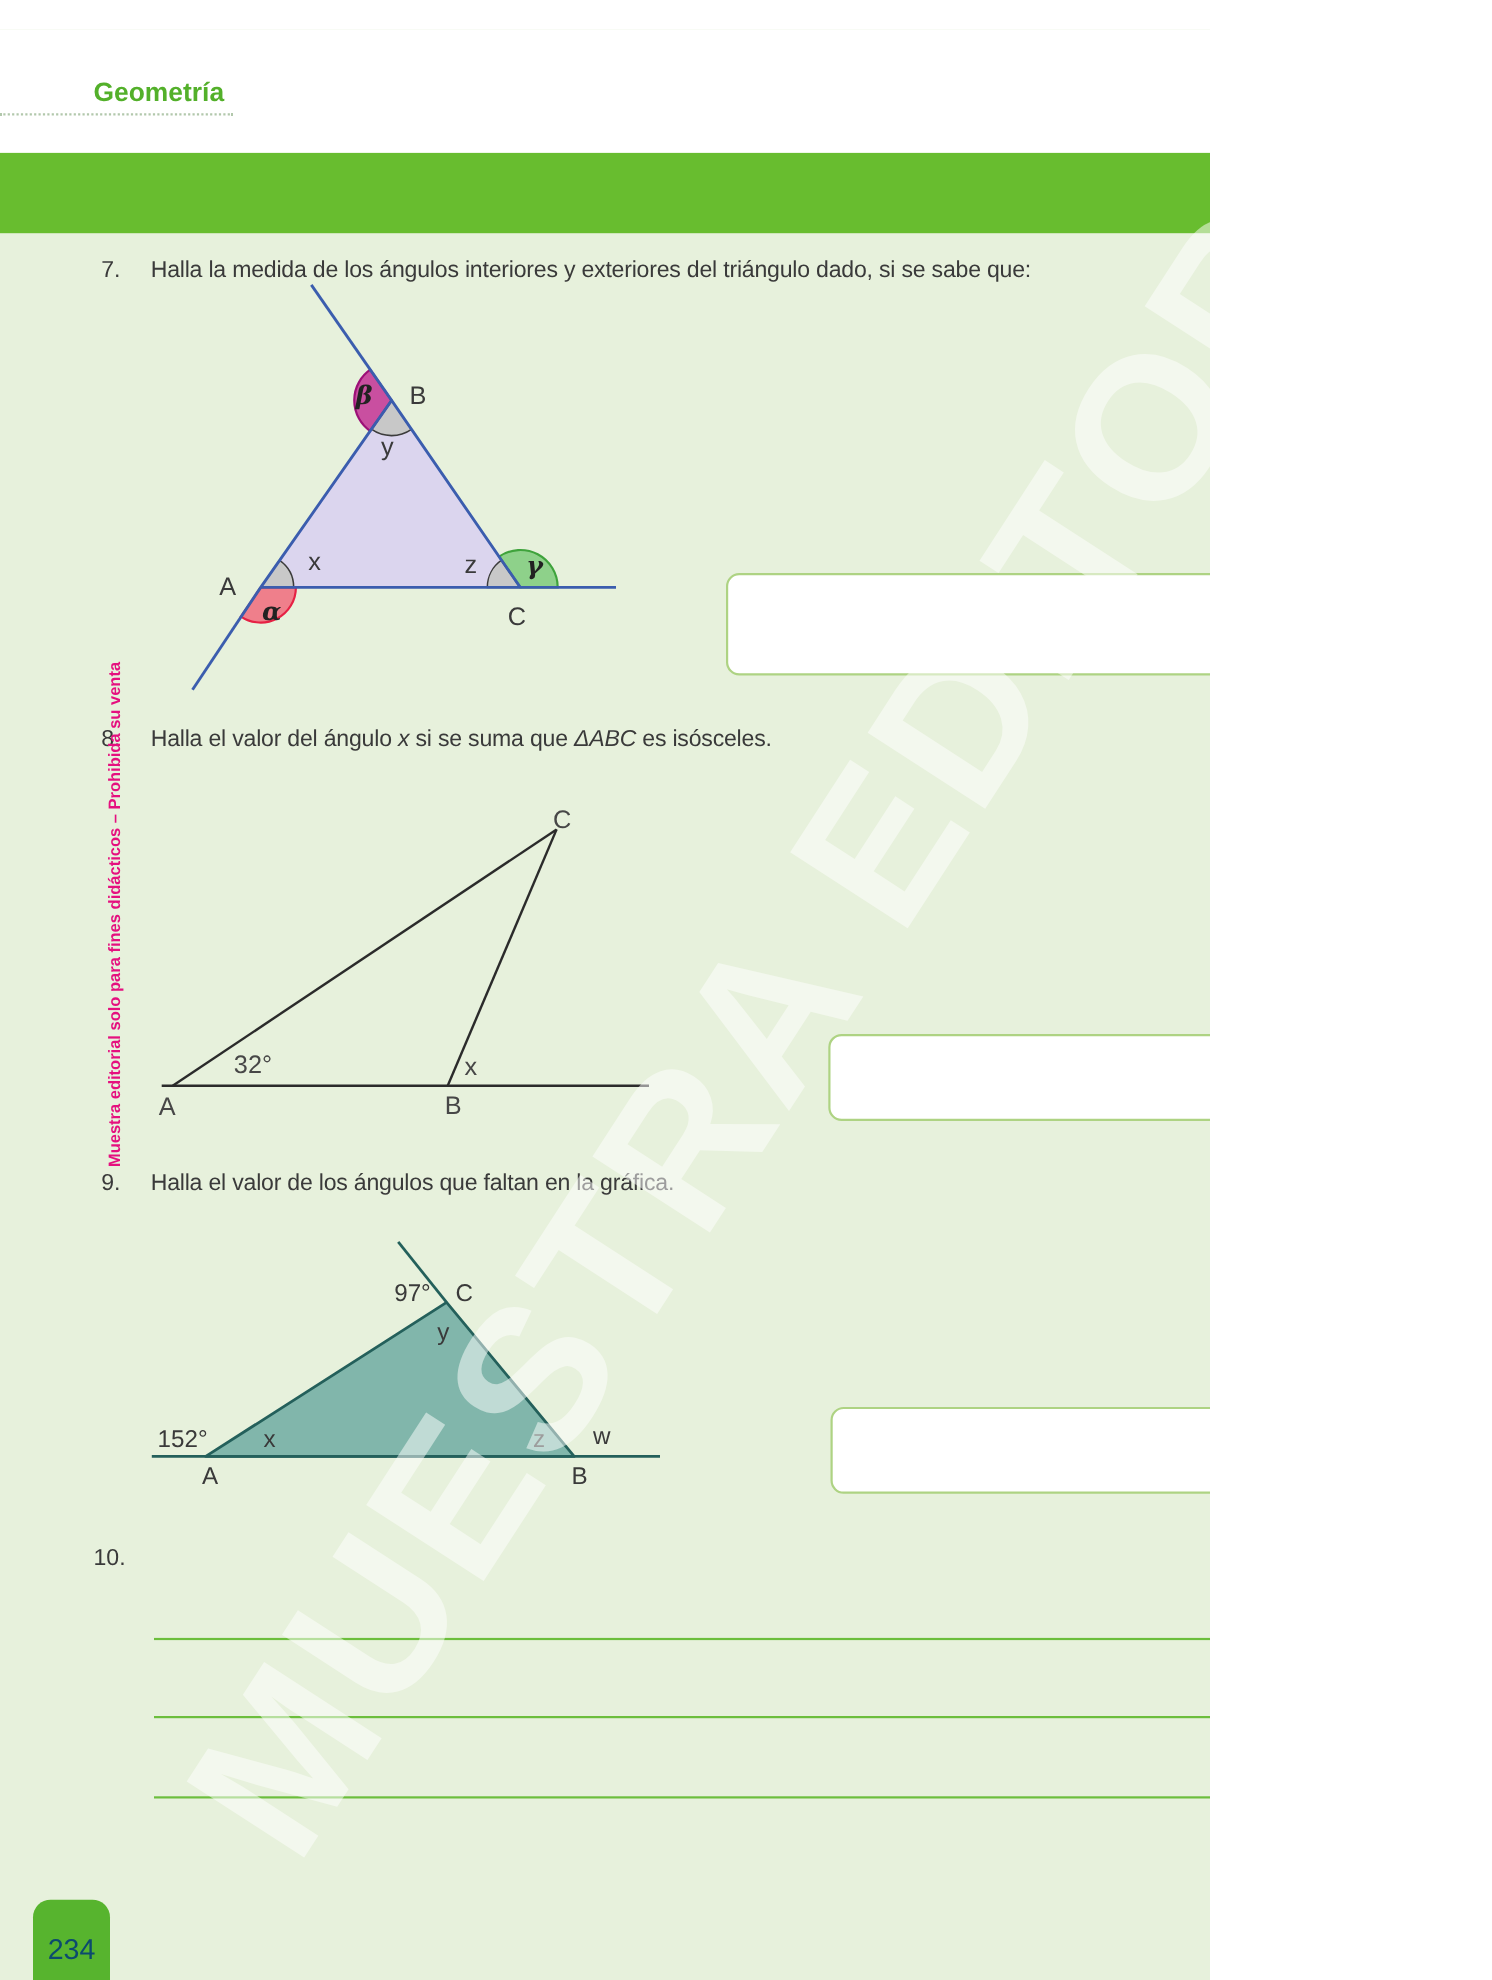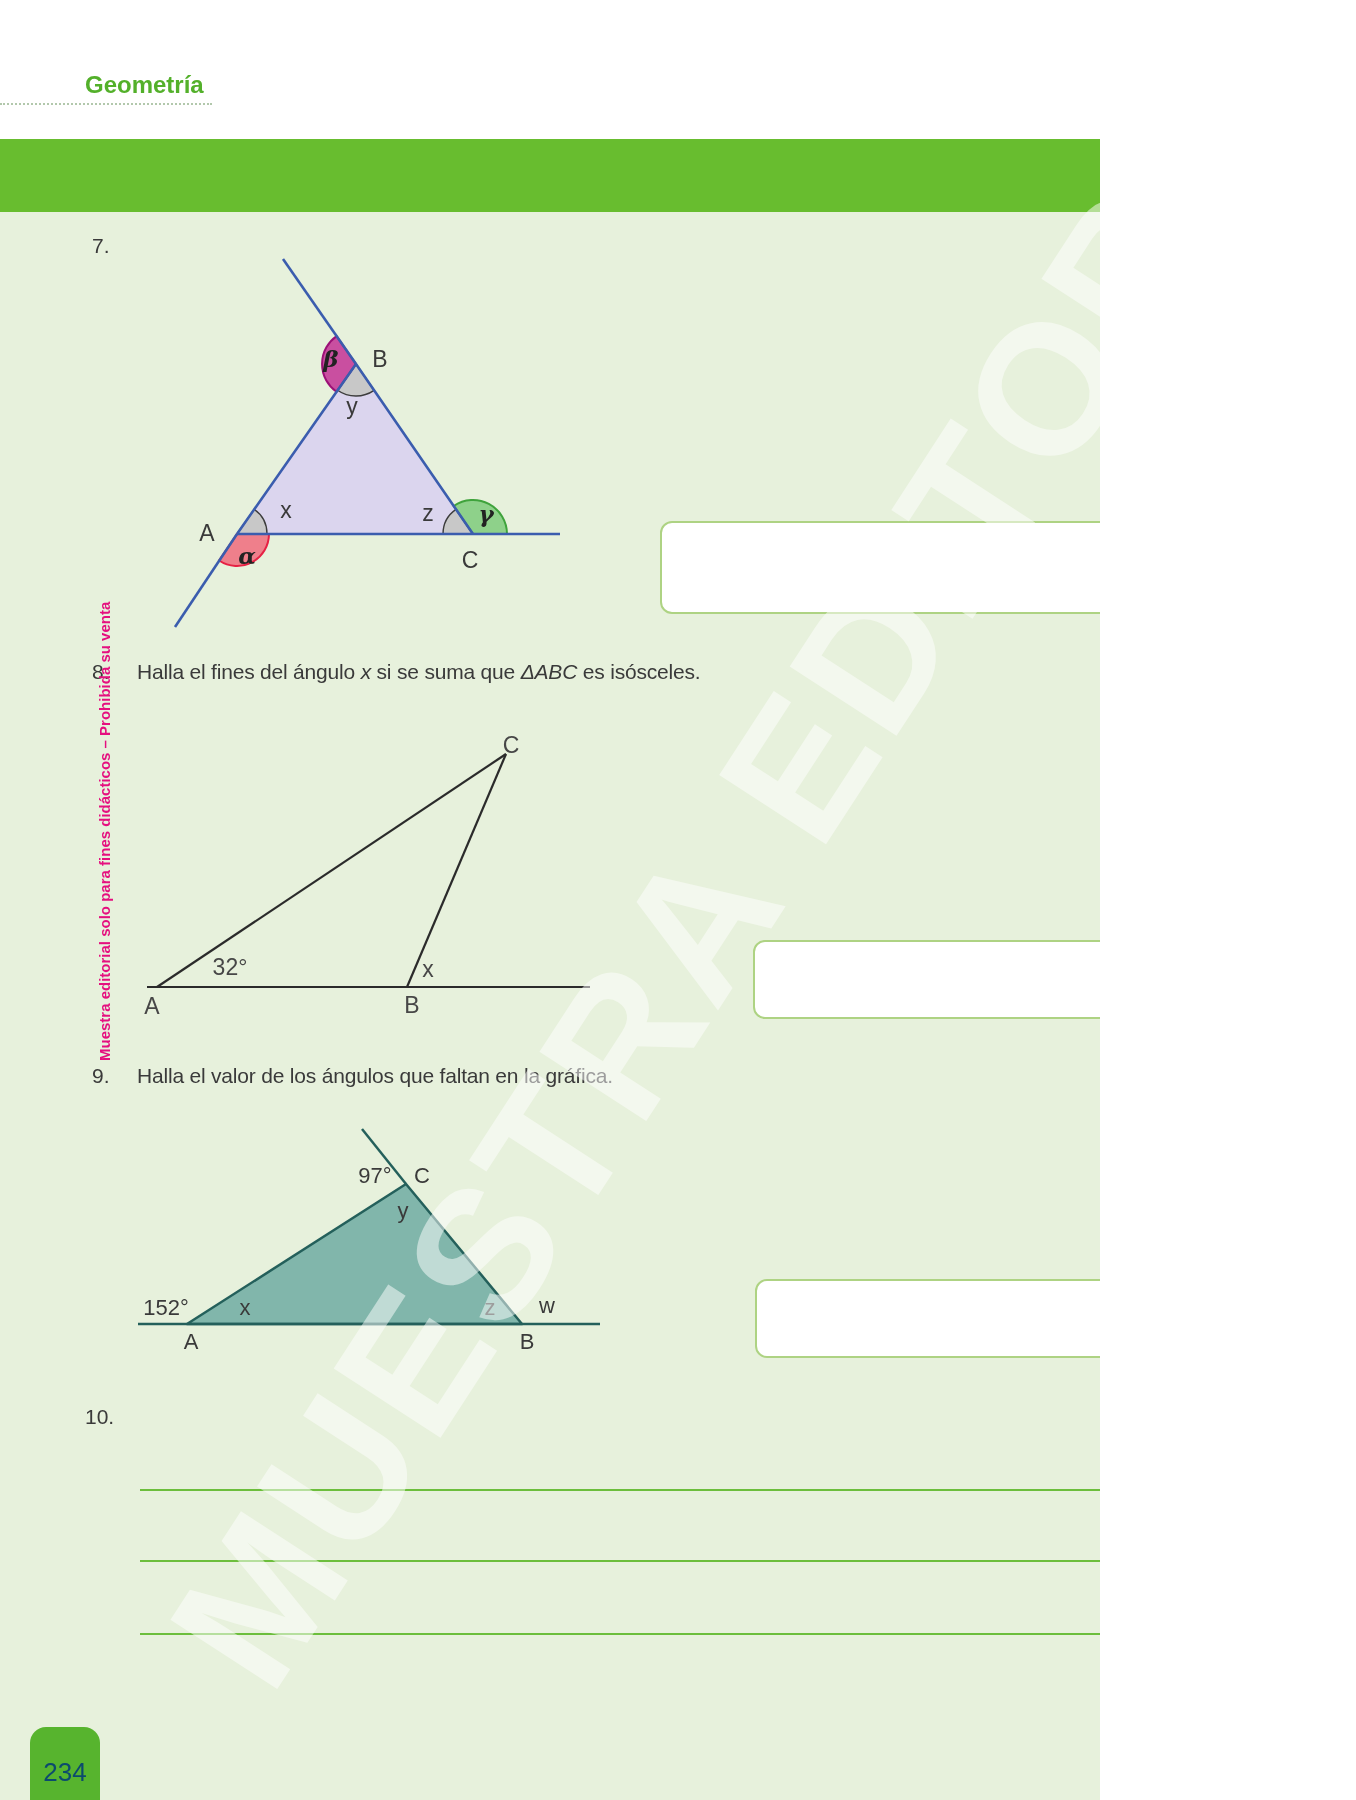--- a/index.html
+++ b/index.html
@@ -54,20 +54,23 @@
 <body>
 
 <div class="page">
 
   <div class="top-strip"></div>
   <div class="section-title">Geometría</div>
   <div class="dotted-line"></div>
   <div class="green-bar"></div>
 
   <div class="ex-num" style="left:92px;top:207px;">7.</div>
+  <div class="ex-prompt" style="left:137px;top:207px;">
+    <span>Halla la medida de los ángulos interiores y exteriores del triángulo dado, si se sabe que:</span>
+  </div>
 
   <svg class="diagram svg-7" width="440" height="400" viewBox="140 210 440 400">
 
     <path d="M237,507 L356,337 L473,507 Z" fill="#dbd5ee" stroke="none"></path>
 
     <path d="M237,507 L254.2,482.4 A30,30 0 0 1 267,507 Z" fill="#c8c8c8" stroke="#3c3c3c" stroke-width="1.4"></path>
     <path d="M356,337 L374.1,363.4 A32,32 0 0 1 337.6,363.2 Z" fill="#c8c8c8" stroke="#3c3c3c" stroke-width="1.4"></path>
     <path d="M473,507 L456,482.3 A30,30 0 0 0 443,507 Z" fill="#c8c8c8" stroke="#3c3c3c" stroke-width="1.4"></path>
 
     <path d="M237,507 L269,507 A32,32 0 0 1 219.1,533.5 Z" fill="#ef7f8b" stroke="#e62144" stroke-width="2"></path>
@@ -88,21 +91,21 @@
     <text class="greek" x="247" y="537" text-anchor="middle">α</text>
     <text class="greek" x="331" y="340" text-anchor="middle">β</text>
     <text class="greek" x="486" y="495" text-anchor="middle">γ</text>
   </svg>
 
 
   <div class="answer-box box-7"></div>
 
   <div class="ex-num" style="left:92px;top:633px;">8.</div>
   <div class="ex-prompt" style="left:137px;top:633px;">
-    <span>Halla el fines del ángulo </span><span class="it">x</span><span> si se suma que </span><span class="it">ΔABC</span><span> es isósceles.</span>
+    <span>Halla el valor del ángulo </span><span class="it">x</span><span> si se suma que </span><span class="it">ΔABC</span><span> es isósceles.</span>
   </div>
 
   <svg class="diagram svg-8" width="480" height="300" viewBox="130 700 480 300">
     <path d="M147,960 L590,960" stroke="#2b2b2b" stroke-width="2.2"></path>
     <path d="M157,960 L506,727" stroke="#2b2b2b" stroke-width="2.2"></path>
     <path d="M407,960 L506,727" stroke="#2b2b2b" stroke-width="2.2"></path>
     <text class="lbl lbl-gray" x="511" y="726" text-anchor="middle">C</text>
     <text class="lbl lbl-gray" x="152" y="987" text-anchor="middle">A</text>
     <text class="lbl lbl-gray" x="412" y="986" text-anchor="middle">B</text>
     <text class="lbl lbl-gray" x="230" y="948" text-anchor="middle">32°</text>

